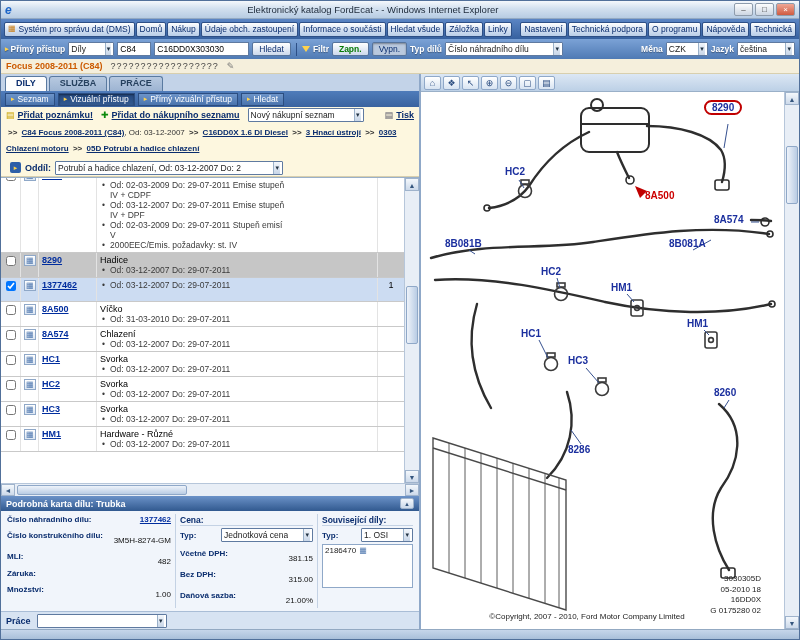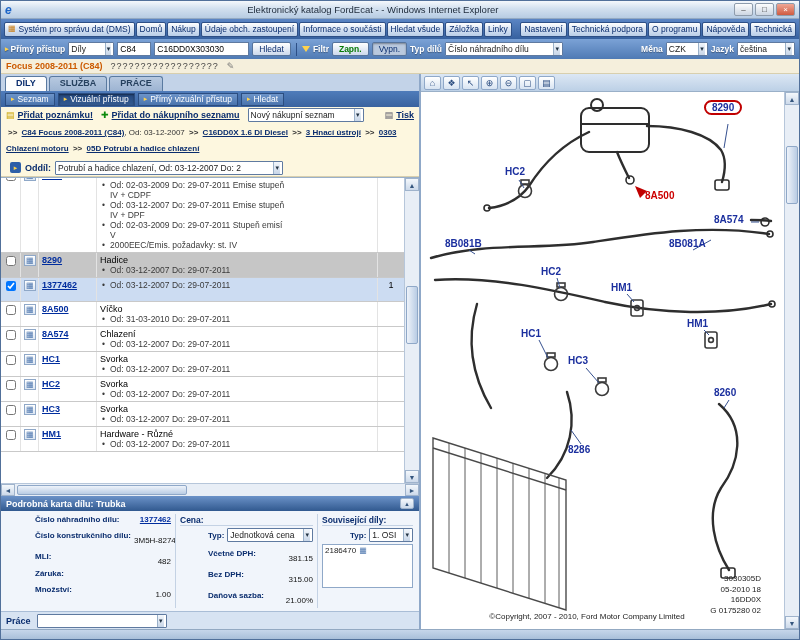--- a/index.html
+++ b/index.html
@@ -103,21 +103,21 @@
 
   
   .dheader { height:15px; background:linear-gradient(#6b92c8,#31598f); color:#fff; font-weight:bold; font-size:9px; display:flex; align-items:center; padding:0 5px; flex:0 0 auto; }
   .dh-btn { width:14px; height:11px; font-size:6px; line-height:10px; text-align:center; background:linear-gradient(#f4f8fc,#ccd9ea); border:1px solid #9fb3cc; color:#35567e; border-radius:2px; }
   .dbody { height:100px; background:#f1f5fb; display:flex; font-size:8px; padding:3px 2px; flex:0 0 auto; }
   .dcol { padding:1px 4px; overflow:hidden; }
   .dcol1 { width:172px; }
   .dcol2 { width:142px; border-left:1px solid #c4d2e4; }
   .dcol3 { flex:1; border-left:1px solid #c4d2e4; }
   .drow { display:flex; justify-content:space-between; align-items:center; margin-bottom:2px; gap:3px; }
-  .dlbl { color:#0a2d6e; font-weight:bold; white-space:nowrap;margin-left:28px; }
+  .dlbl { color:#0a2d6e; font-weight:bold; white-space:nowrap; }
   .dval { color:#111; text-align:right; white-space:nowrap;margin-top:10px; }
   .dlink { color:#002d9e; font-weight:bold; text-decoration:underline; cursor:pointer; }
   .dhead { color:#0a2d6e; font-weight:bold; font-size:8.5px; margin-bottom:2px; border-bottom:1px solid #c4d2e4; }
   .rlist { height:44px; border:1px solid #8fa8c8; background:#fff; overflow:hidden; padding:1px 2px; }
   .ritem { display:flex; gap:3px; align-items:center; color:#222; }
   .img-ic { font-size:8px; color:#4a74ad; }
   .prace { height:18px; background:#d7e3f2; border-top:1px solid #a9bdd6; display:flex; align-items:center; gap:6px; padding:0 5px; flex:0 0 auto; }
 
   
   .rtoolbar { height:18px; background:linear-gradient(#dce7f4,#bcd0e6); border-bottom:1px solid #9ab0c8; display:flex; gap:2px; padding:1px 3px; align-items:center; flex:0 0 auto; }

